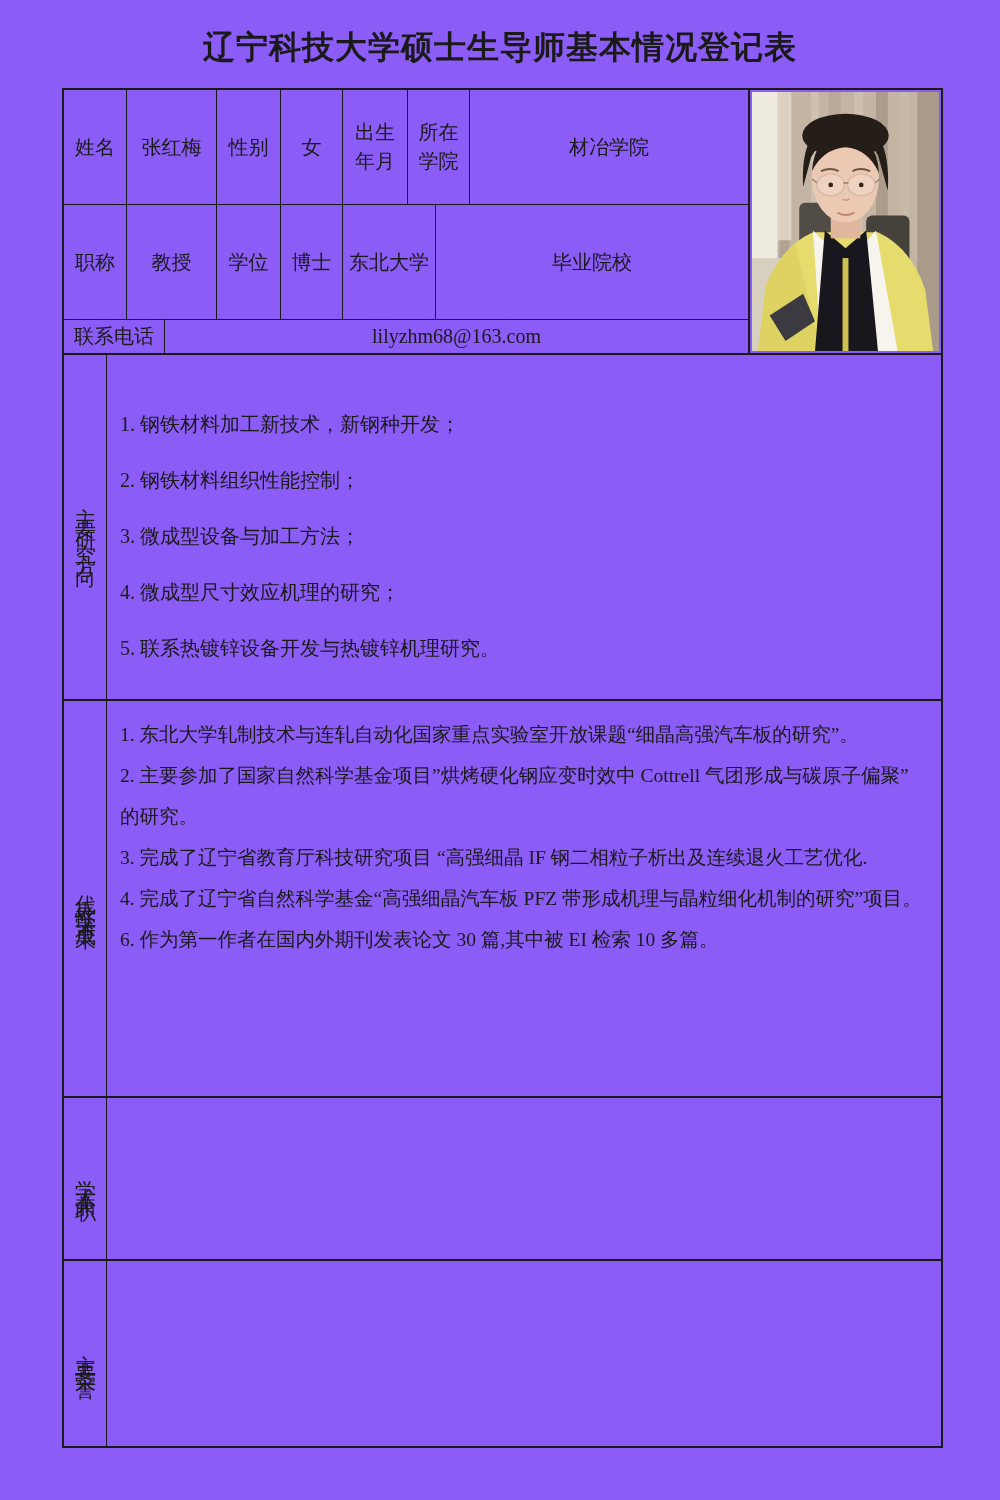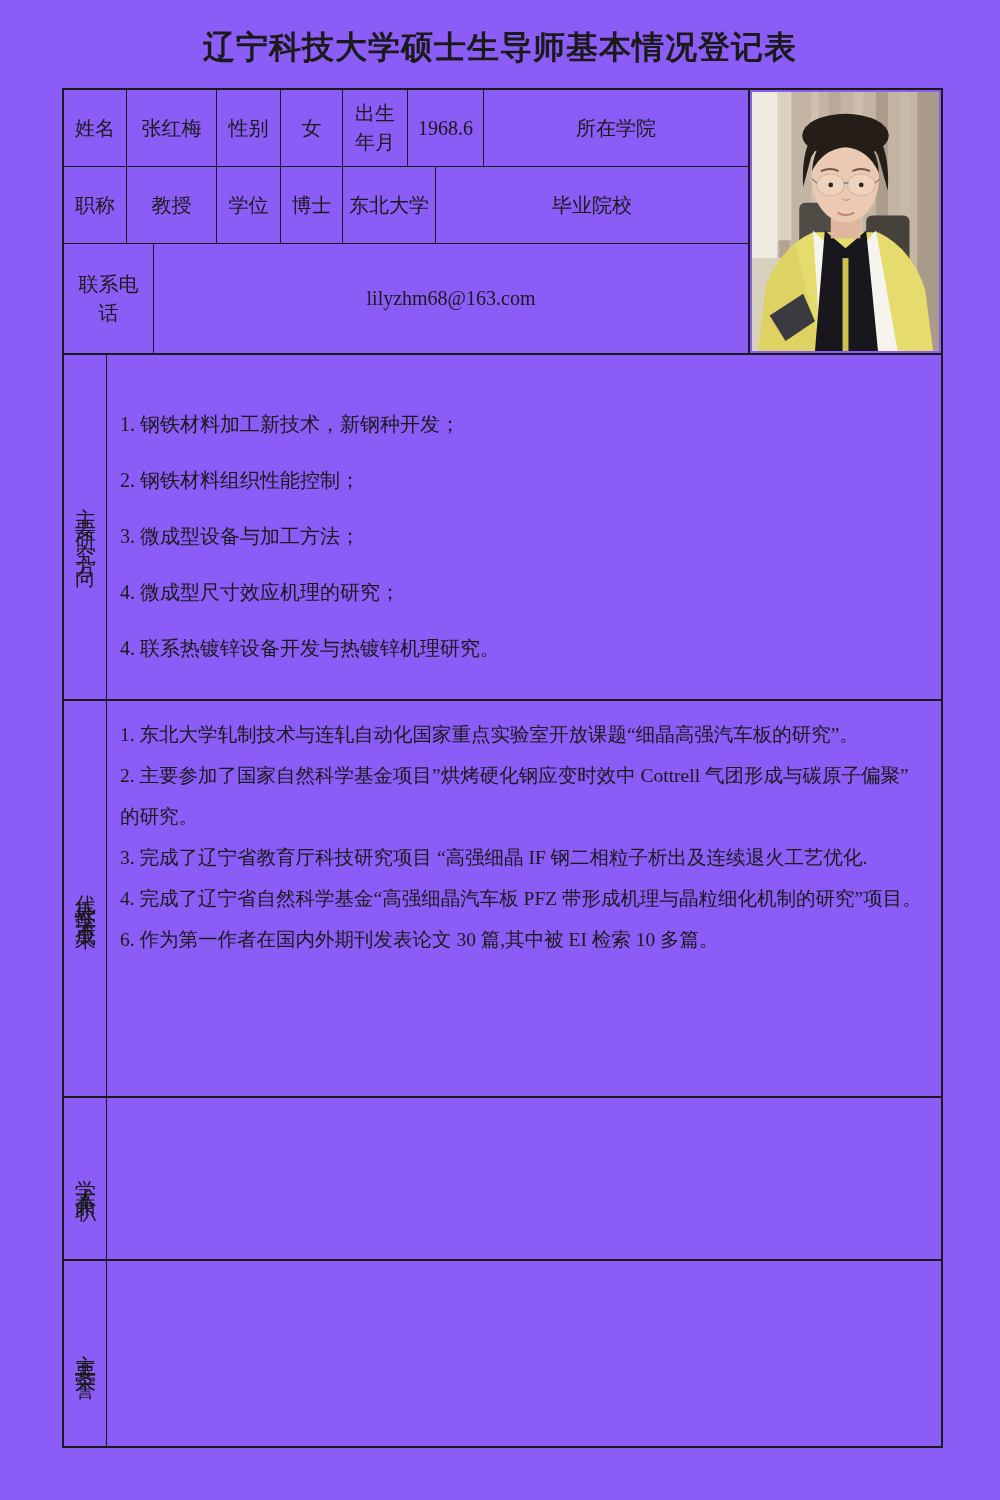--- a/index.html
+++ b/index.html
@@ -23,31 +23,31 @@
     width:881px; height:1360px;
     border:2px solid #1a1a1a;
     display:flex; flex-direction:column;
     font-size:20px;
   }
 
   
   .top { display:flex; height:265px; border-bottom:2px solid #1a1a1a; flex:0 0 auto; }
   .top-left { width:686px; display:flex; flex-direction:column; border-right:2px solid #1a1a1a; }
   .r { display:flex; flex:0 0 auto; }
-  .r1,.r2 { height:77px; border-bottom:1px solid #1a1a1a; }
+  .r1,.r2 { height:115px; border-bottom:1px solid #1a1a1a; }
   .r3 { flex:1; }
   .c {
     display:flex; align-items:center; justify-content:center;
     text-align:center; border-right:1px solid #1a1a1a;
     line-height:1.45; padding:2px 6px; overflow:hidden;
   }
   .c:last-child { border-right:none; flex:1; }
   .w63{width:63px;} .w90{width:90px;} .w64{width:64px;} .w62{width:62px;}
   .w65{width:65px;} .w76{width:76px;} .w141{width:141px;}
-  .w91{width:90px;} .w189{width:189px;} .w109{width:109px;}
+  .w91{width:101px;} .w189{width:189px;} .w109{width:109px;}
   .email-link { color:#1a1a1a; }
 
   .photo-cell { flex:1; padding:2px; display:flex; }
   .photo-cell svg { width:100%; height:100%; display:block; }
 
   
   .sec { display:flex; flex:0 0 auto; border-bottom:2px solid #1a1a1a; }
   .sec:last-child { border-bottom:none; flex:1 1 auto; }
   .sec-research { height:346px; }
   .sec-achievements { height:397px; }
@@ -81,22 +81,22 @@
 
     <div class="top">
       <div class="top-left">
 
         <div class="r r1">
           <div class="c w63">姓名</div>
           <div class="c w90">张红梅</div>
           <div class="c w64">性别</div>
           <div class="c w62">女</div>
           <div class="c w65">出生年月</div>
-          <div class="c w76">1968.6</div>
           <div class="c w62">所在学院</div>
+          <div class="c">材冶学院</div>
         </div>
 
         <div class="r r2">
           <div class="c w63">职称</div>
           <div class="c w90">教授</div>
           <div class="c w64">学位</div>
           <div class="c w62">博士</div>
           <div class="c">东北大学</div>
           <div class="c w141">毕业院校</div>
         </div>
@@ -164,21 +164,21 @@
 
     <div class="sec sec-research">
       <div class="vcell">
         <div class="vlabel">主要研究方向</div>
       </div>
       <div class="vcontent research-body">
         <p>1. 钢铁材料加工新技术，新钢种开发；</p>
         <p>2. 钢铁材料组织性能控制；</p>
         <p>3. 微成型设备与加工方法；</p>
         <p>4. 微成型尺寸效应机理的研究；</p>
-        <p>4. 联系热镀锌设备开发与热镀锌机理研究。</p>
+        <p>5. 联系热镀锌设备开发与热镀锌机理研究。</p>
       </div>
     </div>
 
     <div class="sec sec-achievements">
       <div class="vcell">
         <div class="vlabel">代表性学术成果</div>
       </div>
       <div class="vcontent ach-body">
         <p>1. 东北大学轧制技术与连轧自动化国家重点实验室开放课题“细晶高强汽车板的研究”。</p>
         <p>2. 主要参加了国家自然科学基金项目”烘烤硬化钢应变时效中 Cottrell 气团形成与碳原子偏聚”的研究。</p>

